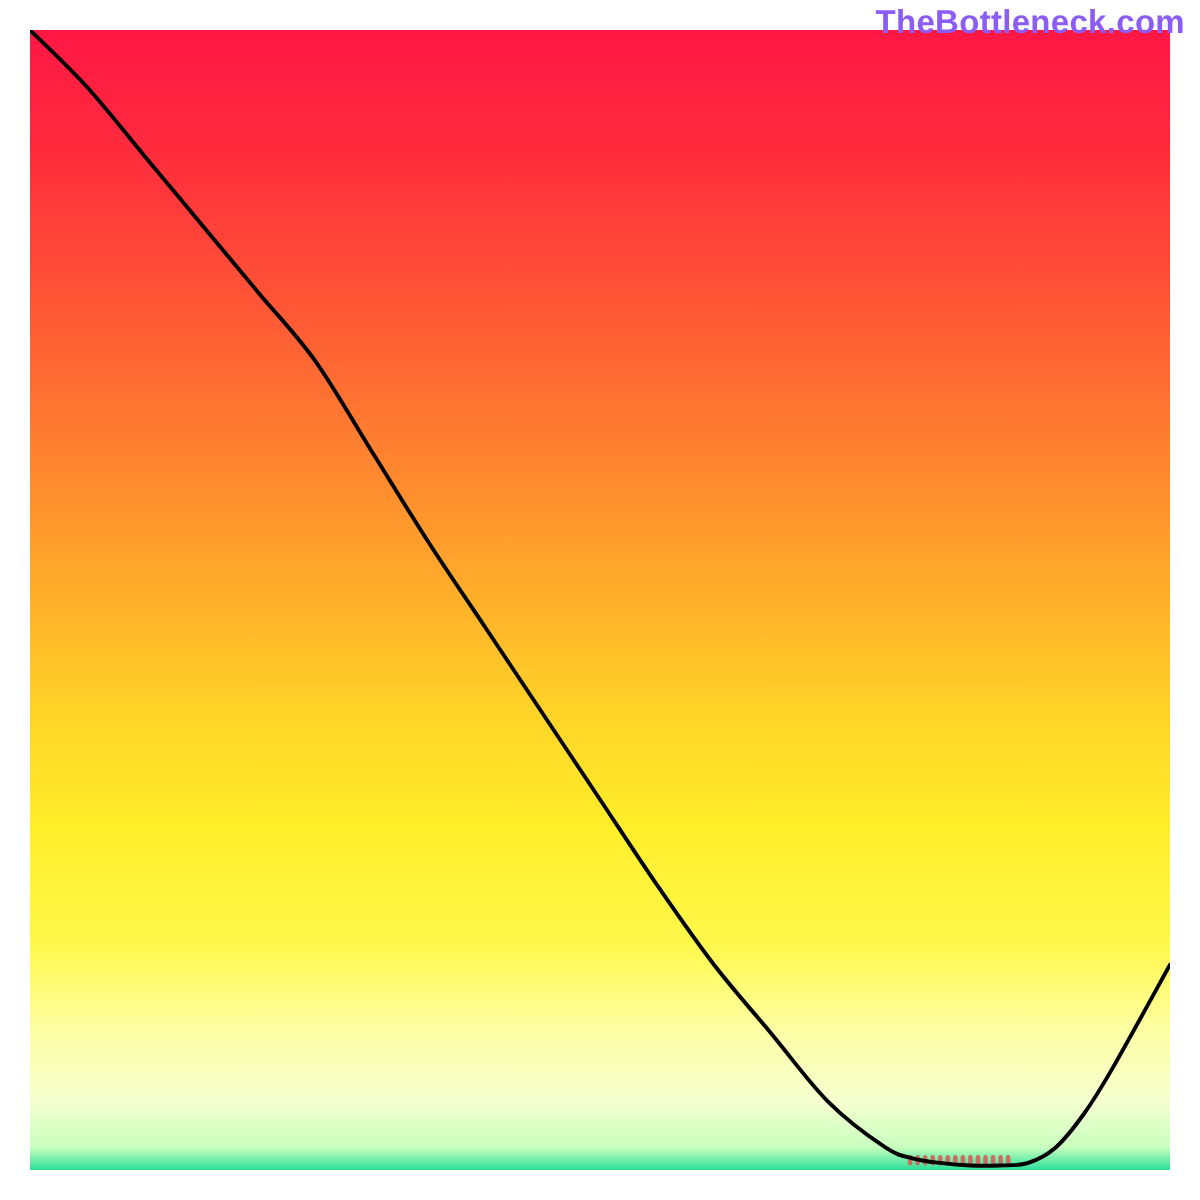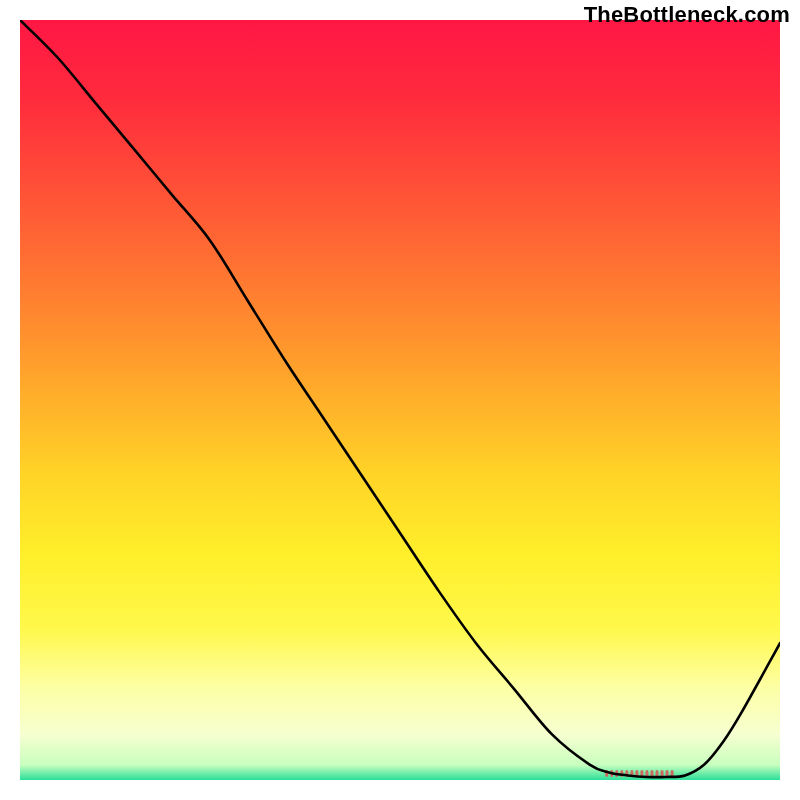--- a/index.html
+++ b/index.html
@@ -14,21 +14,21 @@
     position: relative;
     width: 800px;
     height: 800px;
   }
   .watermark {
     position: absolute;
     top: 2px;
     right: 10px;
     font-size: 22px;
     font-weight: 600;
-    color: #000000;
+    color: #8b5cf6;
     letter-spacing: 0.2px;
     z-index: 3;
   }
   .plot-area {
     position: absolute;
     left: 20px;
     top: 20px;
     width: 760px;
     height: 760px;
   }

